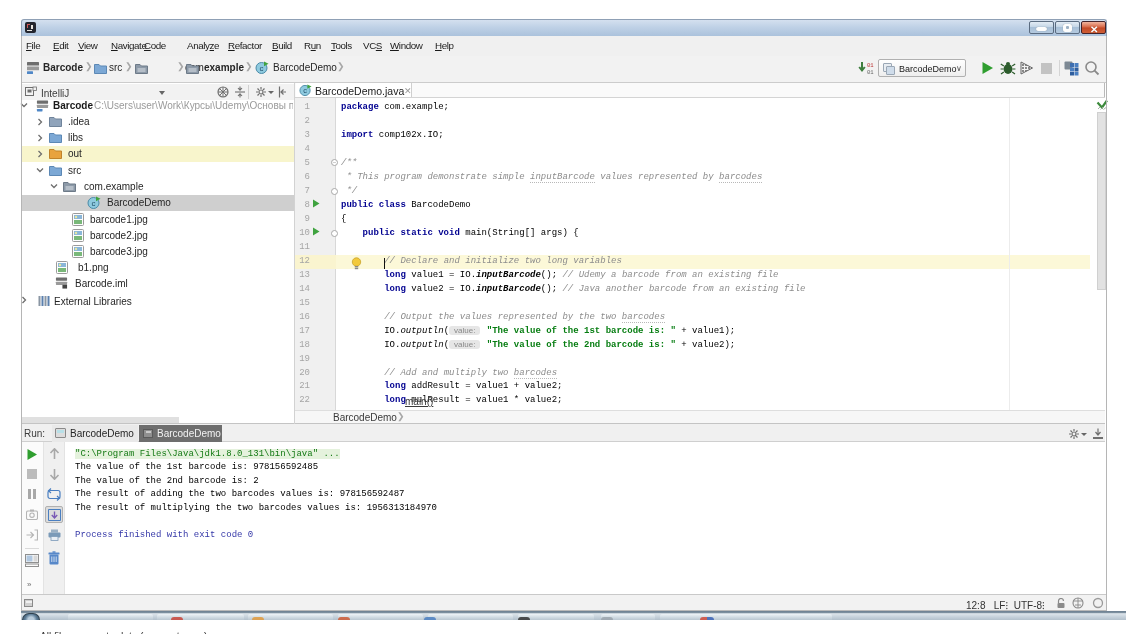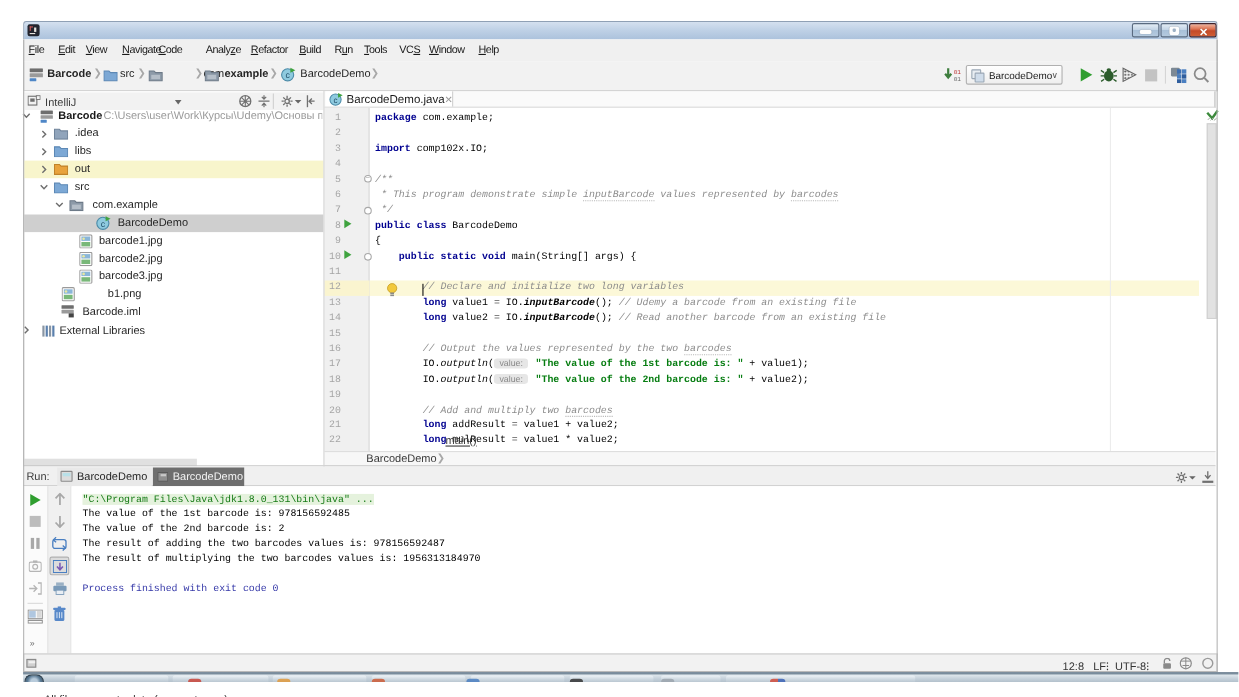--- a/index.html
+++ b/index.html
@@ -269,21 +269,21 @@
       <use href="#imgicon"></use>
     </svg>
   <span class="abs tlbl" style="left:90px; top:229.5px;">barcode2.jpg</span>
   <svg class="abs timg" style="left:72px; top:244.5px;">
       <use href="#imgicon"></use>
     </svg>
   <span class="abs tlbl" style="left:90px; top:245.5px;">barcode3.jpg</span>
   <svg class="abs timg" style="left:56px; top:261px;">
       <use href="#imgicon"></use>
     </svg>
-  <span class="abs tlbl" style="left:80px; top:262px;padding-left:18px;">b1.png</span>
+  <span class="abs tlbl" style="left:60px; top:262px;padding-left:18px;">b1.png</span>
   <svg class="abs" style="left:55px; top:277px;" width="13" height="12" viewBox="0 0 14 12">
       <rect x="1" y="0" width="12" height="3.6" rx="0.5" fill="#6e6e6e"></rect>
       <rect x="1" y="4.6" width="12" height="3.6" rx="0.5" fill="#9a9a9a"></rect>
       <rect x="8" y="8" width="5" height="4" fill="#444"></rect>
     </svg>
   <span class="abs tlbl" style="left:75px; top:278px;">Barcode.iml</span>
   <svg class="abs tchev" style="left:20px; top:296px;" width="8" height="8" viewBox="0 0 8 8">
       <path d="M2.5 1 L5.5 4 L2.5 7" stroke="#6e6e6e" stroke-width="1.3" fill="none"></path>
     </svg>
   <svg class="abs" style="left:38px; top:294.5px;" width="13" height="12" viewBox="0 0 13 12">
@@ -329,21 +329,21 @@
 
 <span class="c">/**</span>
 <span class="c"> * This program demonstrate simple <u1>inputBarcode</u1> values represented by <u1>barcodes</u1></span>
 <span class="c"> */</span>
 <span class="k">public class</span> BarcodeDemo
 {
     <span class="k">public static void</span> main(String[] args) {
 
         <span class="c">// Declare and initialize two long variables</span>
         <span class="k">long</span> value1 = IO.<span class="m">inputBarcode</span>(); <span class="c">// Udemy a barcode from an existing file</span>
-        <span class="k">long</span> value2 = IO.<span class="m">inputBarcode</span>(); <span class="c">// Read another barcode from an existing file</span>
+        <span class="k">long</span> value2 = IO.<span class="m">inputBarcode</span>(); <span class="c">// Java another barcode from an existing file</span>
 
         <span class="c">// Output the values represented by the two <u1>barcodes</u1></span>
         IO.<span class="mi2">outputln</span>(<span class="hint">value:</span> <span class="s">"The value of the 1st barcode is: "</span> + value1);
         IO.<span class="mi2">outputln</span>(<span class="hint">value:</span> <span class="s">"The value of the 2nd barcode is: "</span> + value2);
 
         <span class="c">// Add and multiply two <u1>barcodes</u1></span>
         <span class="k">long</span> addResult = value1 + value2;
         <span class="k">long</span> mulResult = value1 * value2;</pre>
   <div class="abs" id="sthumb"></div>
 

